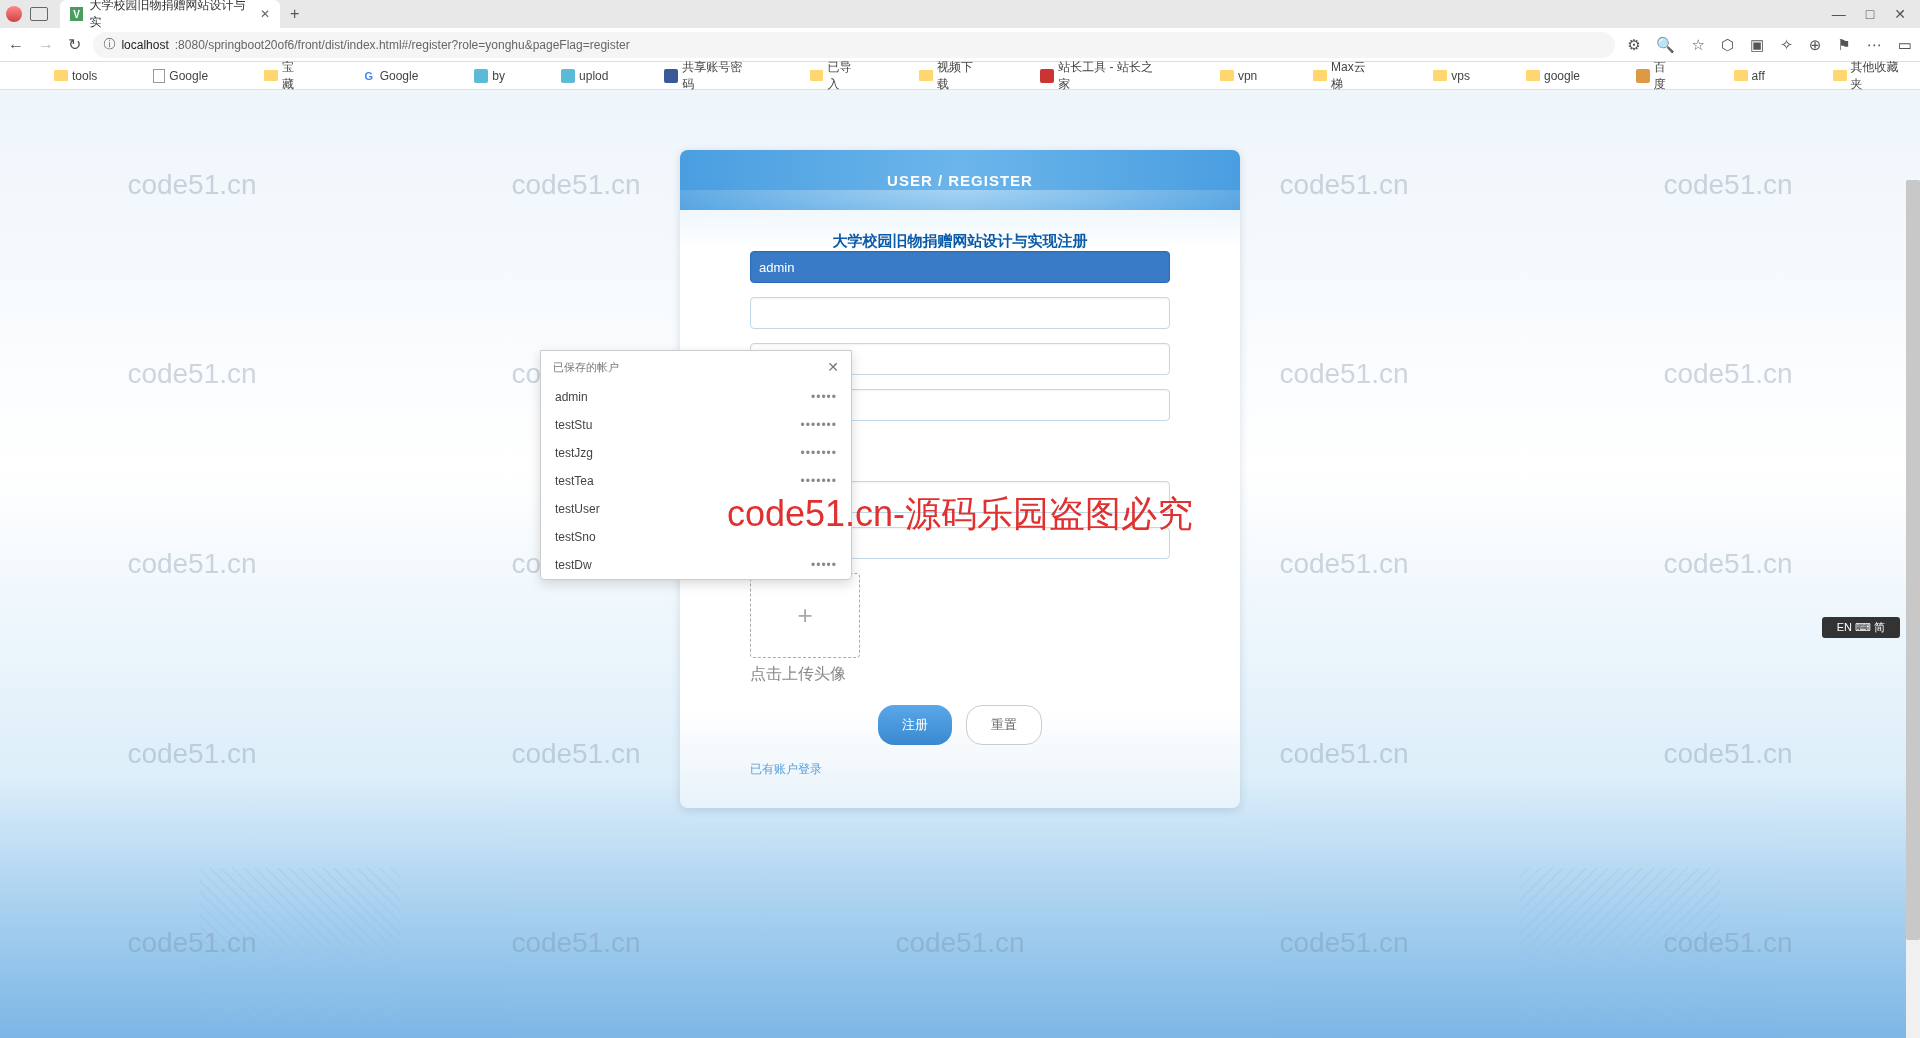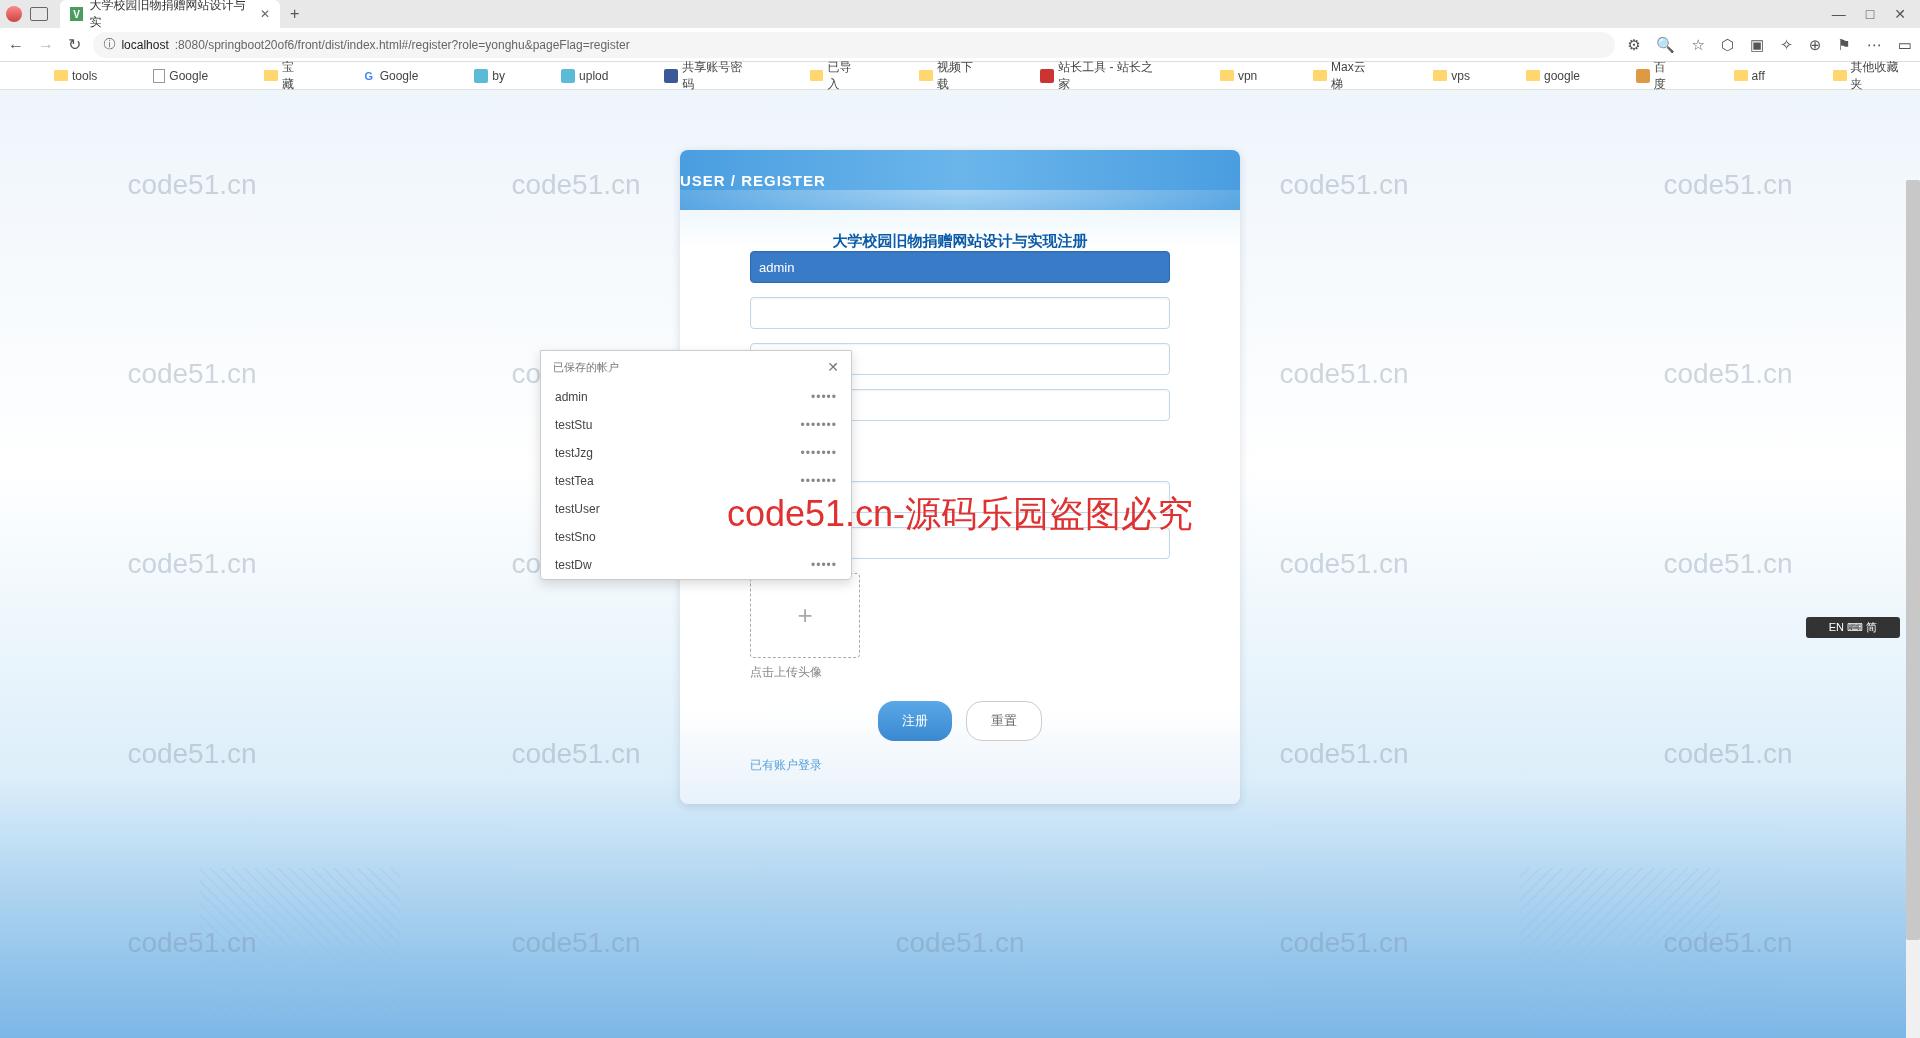--- a/index.html
+++ b/index.html
@@ -32,50 +32,50 @@
 .page { position: relative; width: 100%; height: 948px; background: linear-gradient(to bottom, #eef5fb 0%, #fff 40%, #bfe0f5 100%); overflow: hidden; }
 .page-bg-bottom { position: absolute; bottom: 0; left: 0; right: 0; height: 260px; background: linear-gradient(to top, #3b8ed8, transparent); opacity: 0.5; }
 .page-bg-bottom::before, .page-bg-bottom::after { content: ""; position: absolute; bottom: 20px; width: 200px; height: 150px; opacity: 0.3; }
 .page-bg-bottom::before { left: 200px; background: repeating-linear-gradient(45deg, #5aa0d8 0 2px, transparent 2px 8px); }
 .page-bg-bottom::after { right: 200px; background: repeating-linear-gradient(-45deg, #5aa0d8 0 2px, transparent 2px 8px); }
 
 .watermark { position: absolute; top: 0; left: 0; right: 0; bottom: 0; pointer-events: none; display: grid; grid-template-columns: repeat(5, 1fr); grid-template-rows: repeat(5, 1fr); }
 .watermark span { display: flex; align-items: center; justify-content: center; color: rgba(120, 140, 160, 0.35); font-size: 28px; font-family: Arial; }
 
 .card { position: absolute; left: 50%; transform: translateX(-50%); top: 60px; width: 560px; background: linear-gradient(to bottom, #d5ebf9 0%, #fff 15%, #fff 85%, #e8f2fa 100%); border-radius: 8px; box-shadow: 0 2px 10px rgba(0,50,100,0.15); padding-bottom: 20px; }
-.card-header { height: 60px; background: linear-gradient(to right, #4a9ee0, #6bb5eb, #4a9ee0); border-radius: 8px 8px 0 0; position: relative; display: flex; flex-direction: column; align-items: flex-start; justify-content: center; }
+.card-header { height: 60px; background: linear-gradient(to right, #4a9ee0, #6bb5eb, #4a9ee0); border-radius: 8px 8px 0 0; position: relative; display: flex; flex-direction: column; align-items: center; justify-content: center; }
 .card-header::after { content: ""; position: absolute; bottom: -10px; left: 0; right: 0; height: 30px; background: radial-gradient(ellipse at top, rgba(255,255,255,0.4), transparent); }
 .header-en { color: #fff; font-size: 15px; font-weight: bold; letter-spacing: 1px; }
 .header-cn { color: #0a5aa8; font-size: 15px; font-weight: bold; margin-top: 4px; position: relative; top: 30px; }
 
 .form { padding: 30px 70px 10px; }
 .field { width: 100%; height: 32px; background: #fff; border: 1px solid #c0d9ea; border-radius: 4px; margin-bottom: 14px; padding: 0 8px; font-size: 13px; color: #555; box-shadow: inset 0 1px 2px rgba(0,0,0,0.05); }
 .field.highlighted { background: #3a7bc8; color: #fff; border-color: #2a6bb8; }
 .upload-box { width: 110px; height: 85px; border: 1px dashed #aaa; border-radius: 4px; display: flex; align-items: center; justify-content: center; color: #aaa; font-size: 26px; cursor: pointer; margin-bottom: 6px; }
-.upload-hint { font-size: 12px; color: #888; margin-bottom: 20px; }
+.upload-hint { font-size: 16px; color: #888; margin-bottom: 20px; }
 .btns { display: flex; justify-content: center; gap: 14px; margin-top: 20px; }
 .btn-primary { background: linear-gradient(#5aa8e8, #3a88d0); color: #fff; border: none; border-radius: 16px; padding: 11px 24px; font-size: 13px; cursor: pointer; }
 .btn-default { background: #fff; color: #666; border: 1px solid #ccc; border-radius: 16px; padding: 7px 24px; font-size: 13px; cursor: pointer; }
 .login-link { font-size: 12px; color: #5aa0d8; margin-top: 16px; display: inline-block; cursor: pointer; }
 
 
 .ac-dropdown { position: absolute; left: 540px; top: 260px; width: 312px; background: #fff; border: 1px solid #ccc; border-radius: 0 0 4px 4px; box-shadow: 0 4px 12px rgba(0,0,0,0.15); z-index: 100; font-size: 12px; }
 .ac-header { display: flex; align-items: center; justify-content: space-between; padding: 8px 12px; color: #777; font-size: 11px; }
 .ac-close { cursor: pointer; font-size: 14px; }
 .ac-body { max-height: 210px; overflow-y: auto; position: relative; }
 .ac-body::-webkit-scrollbar { width: 10px; }
 .ac-body::-webkit-scrollbar-thumb { background: #ccc; border-radius: 5px; }
 .ac-item { display: flex; justify-content: space-between; padding: 7px 14px; cursor: pointer; color: #444; }
 .ac-dots { color: #888; letter-spacing: 1px; }
 .ac-footer { display: flex; align-items: center; gap: 8px; padding: 10px 14px; border-top: 1px solid #eee; color: #555; cursor: pointer; }
 .ac-key { width: 14px; height: 14px; display: inline-block; }
 
 .big-watermark { position: absolute; left: 50%; top: 400px; transform: translateX(-50%); color: #e03030; font-size: 36px; font-weight: 500; white-space: nowrap; pointer-events: none; z-index: 200; }
 
-.ime-badge { position: absolute; right: 20px; bottom: 400px; background: #333; color: #fff; font-size: 11px; padding: 3px 23px; border-radius: 3px; display: flex; align-items: center; gap: 4px; }
+.ime-badge { position: absolute; right: 20px; bottom: 400px; background: #333; color: #fff; font-size: 11px; padding: 3px 15px; border-radius: 3px; display: flex; align-items: center; gap: 4px; }
 
 .scrollbar-right { position: absolute; right: 0; top: 90px; bottom: 0; width: 14px; background: #f0f0f0; }
 .scrollbar-thumb { position: absolute; top: 0; width: 14px; height: 760px; background: #c8c8c8; border-radius: 2px; }
 </style>
 </head>
 <body>
 
 <div class="browser-top">
   <div class="profile-dot"></div>
   <div class="tabs-icon"></div>

